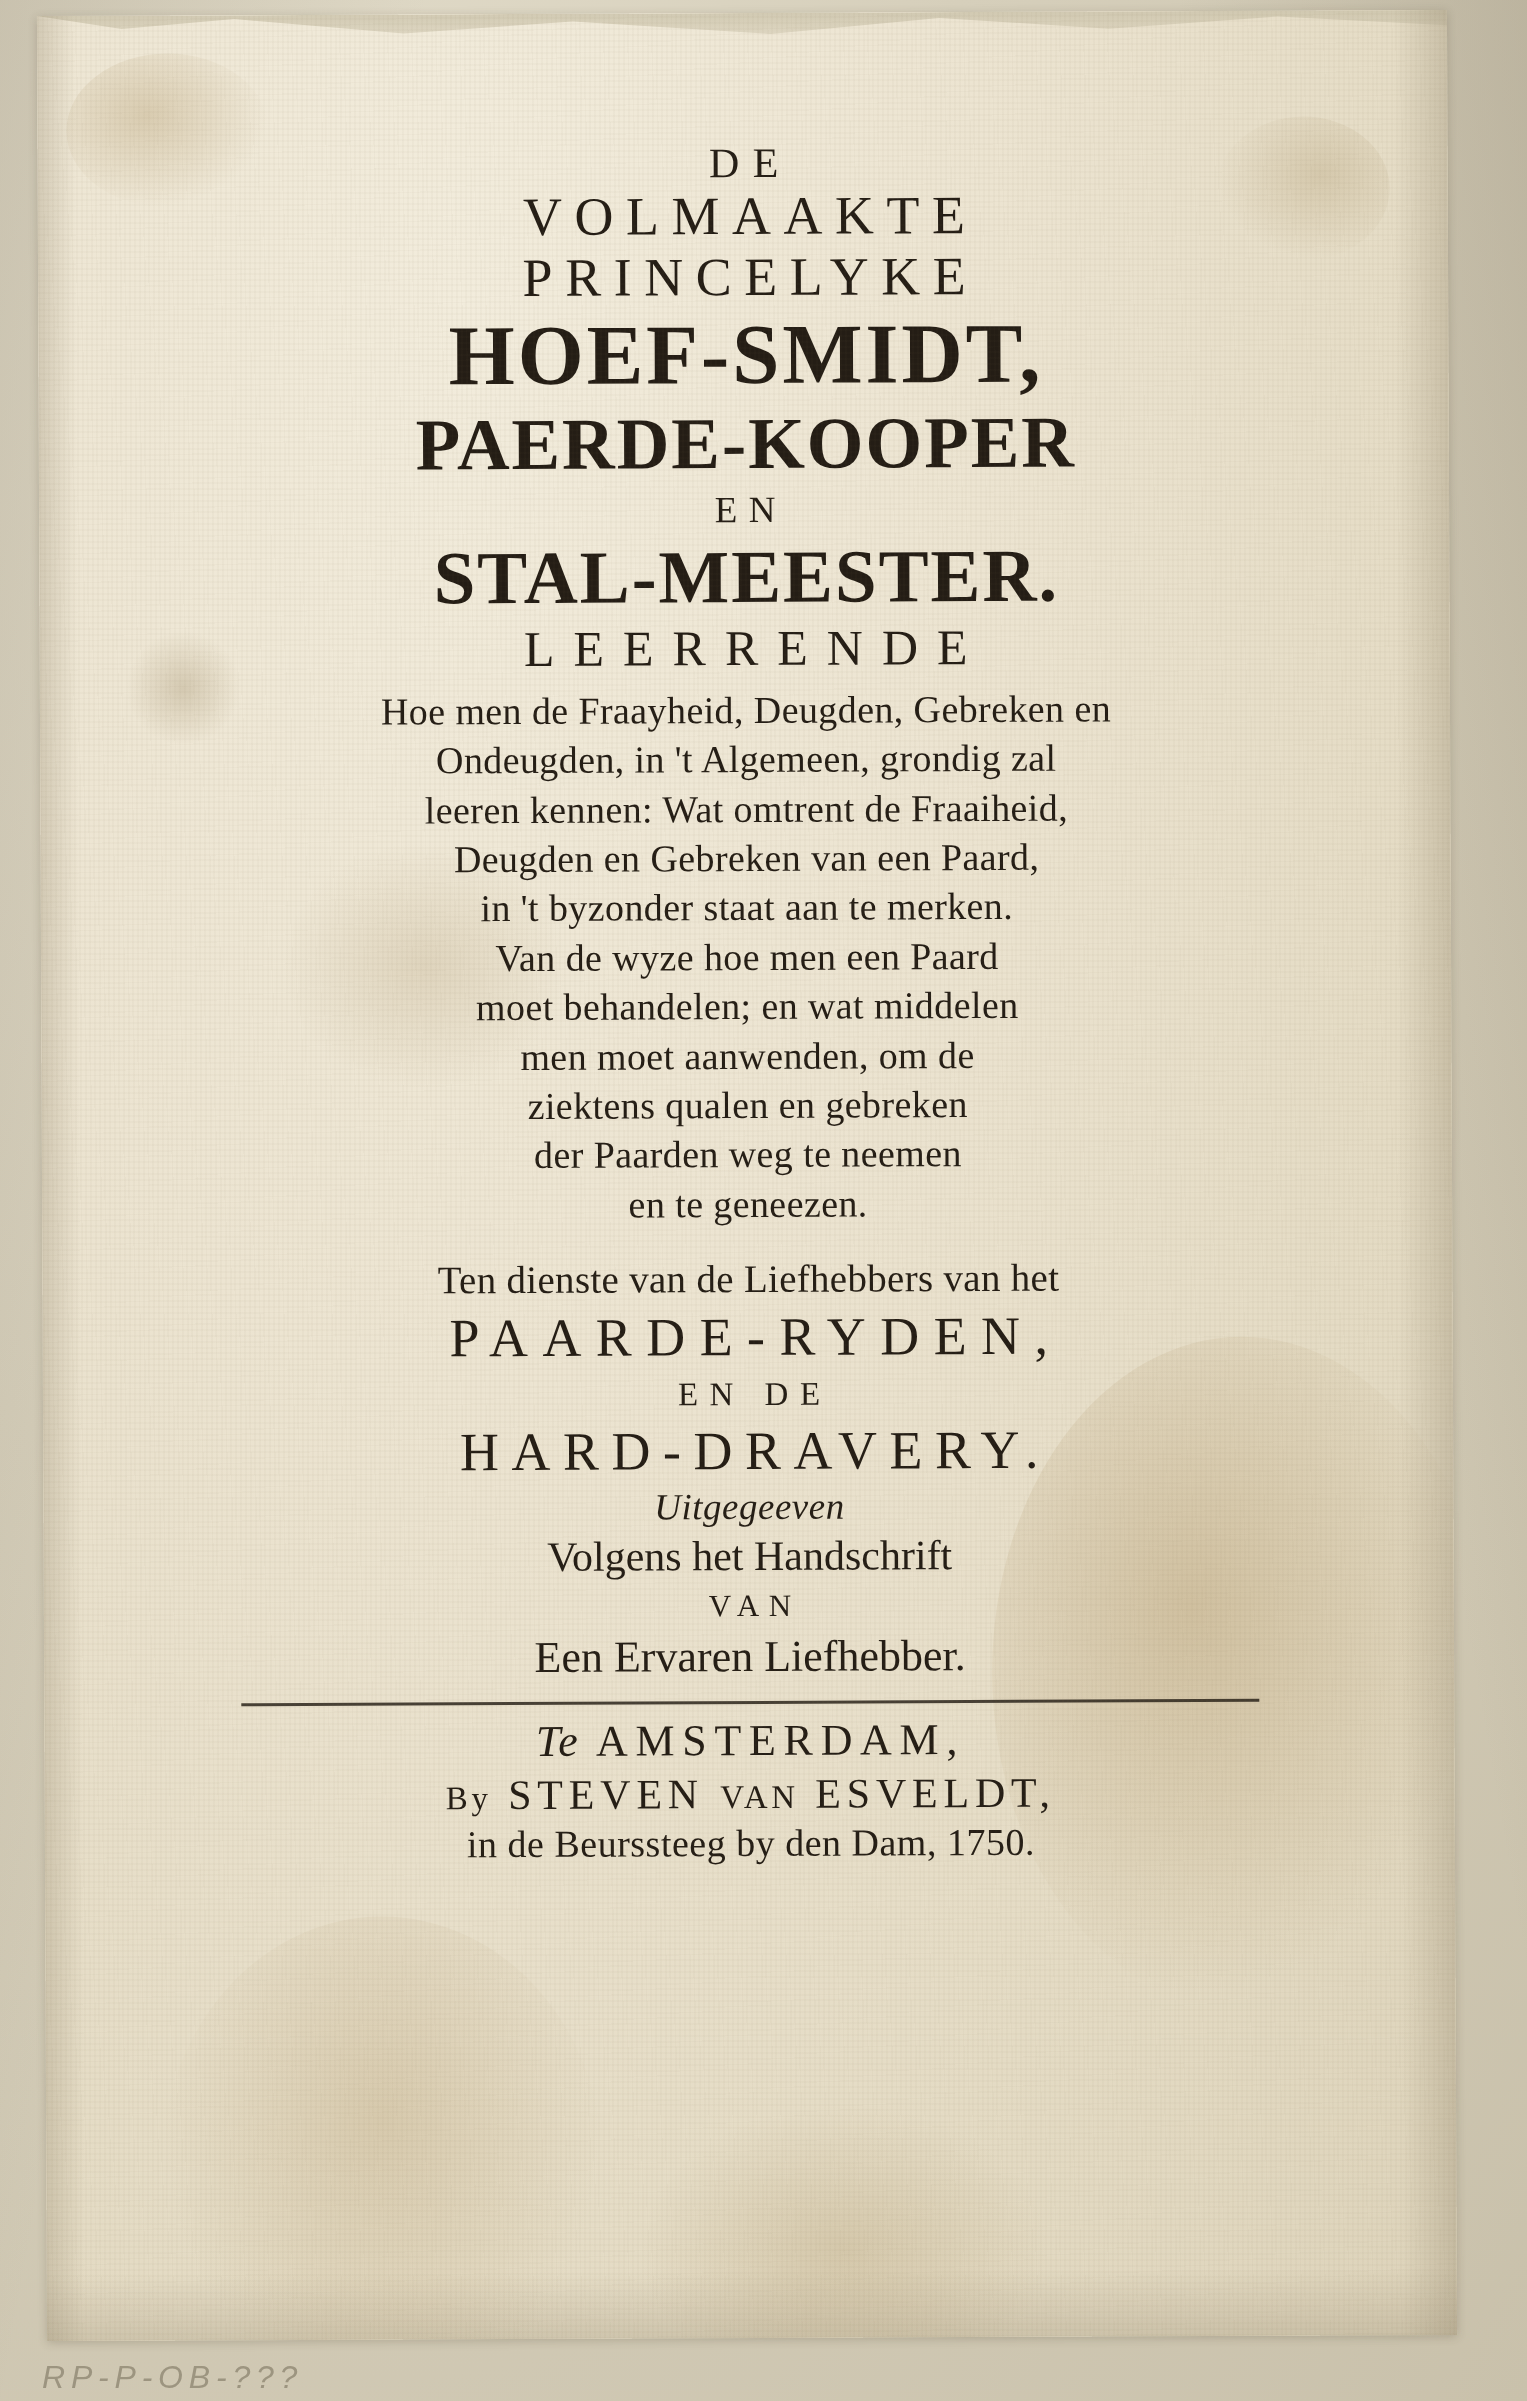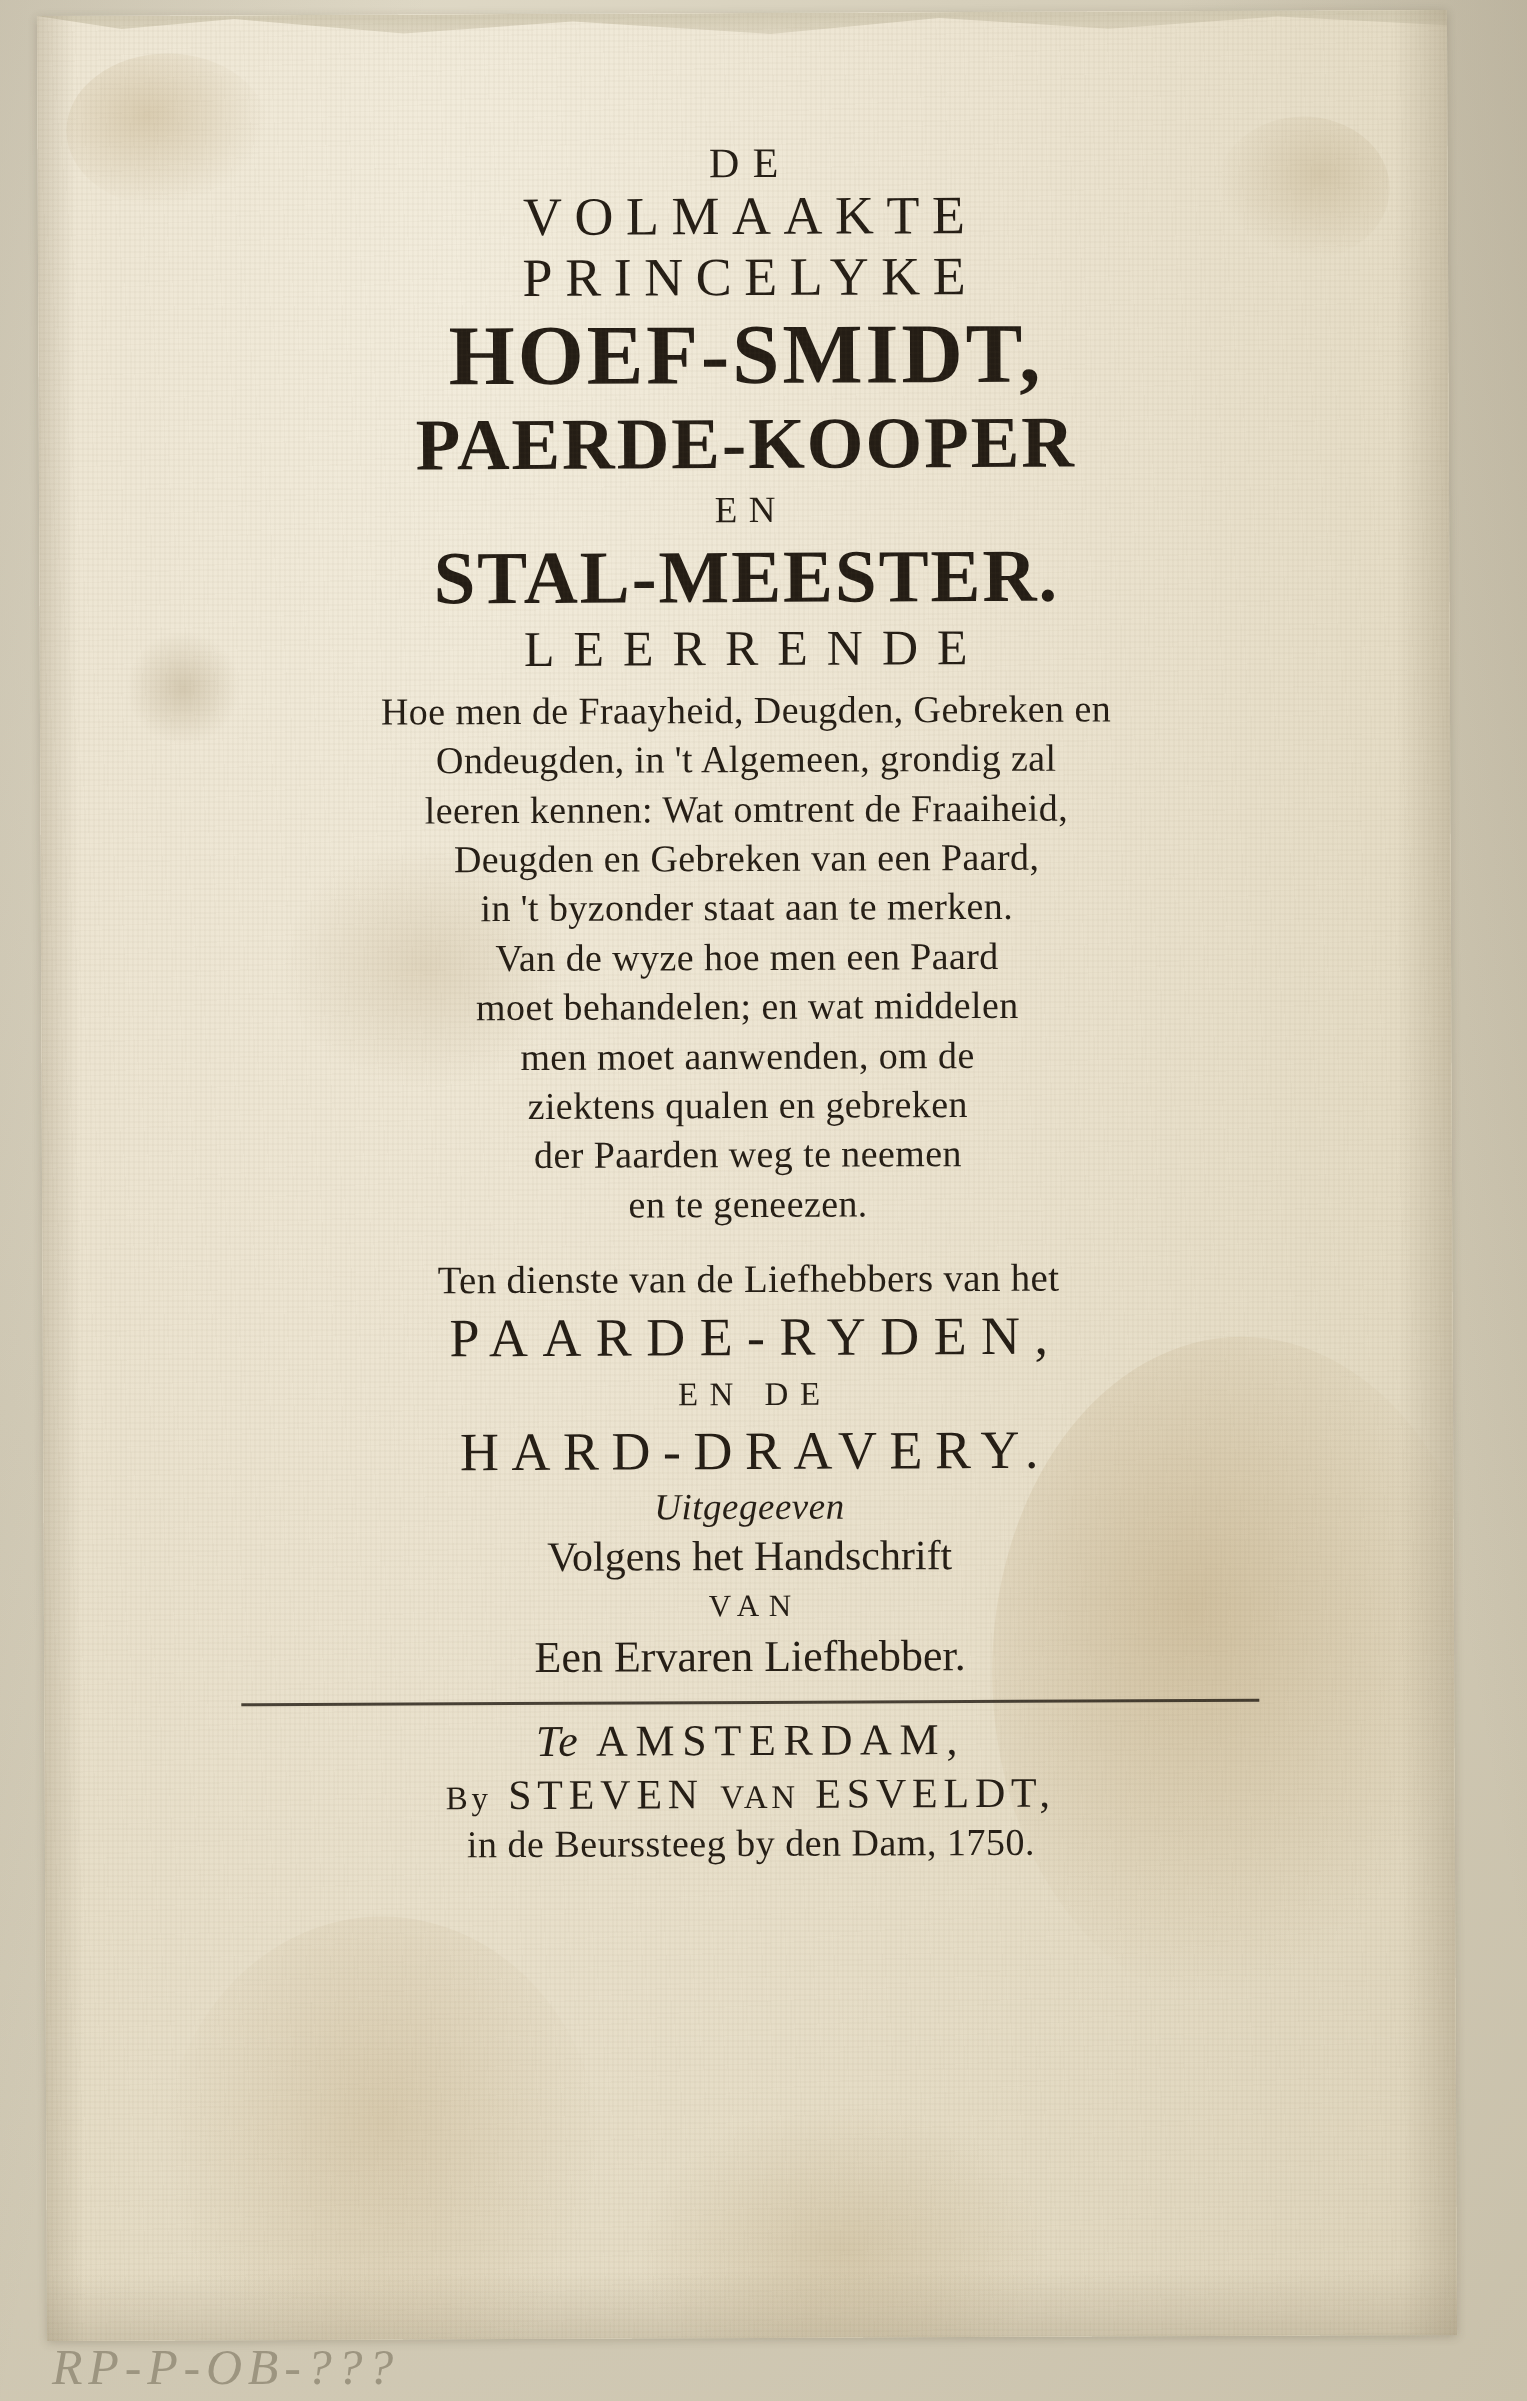--- a/index.html
+++ b/index.html
@@ -132,25 +132,25 @@
 
   .imprint1 { font-size: 44px; letter-spacing: 7.7px; line-height: 1.22; }
   .imprint1 .it { font-style: italic; letter-spacing: 1.9px; }
   .imprint2 { font-size: 42px; letter-spacing: 5.8px; line-height: 1.24; }
   .imprint2 .sm { font-size: 33px; letter-spacing: 3.8px; }
   .imprint3 { font-size: 38px; letter-spacing: 0.5px; line-height: 1.26; }
 
   
   #pencil {
     position: absolute;
-    left: 52px;
+    left: 42px;
     bottom: 5.8px;
-    font-family: Liberation Serif, serif;
+    font-family: Liberation Sans, sans-serif;
     font-style: italic;
-    font-size: 50px;
+    font-size: 32px;
     color: #8c8470;
     opacity: .75;
     letter-spacing: 5.8px;
   }
 
   
   .grain {
     position: absolute; inset: 0;
     background:
       repeating-linear-gradient(90deg, rgba(120,104,72,0.035) 0 1.9px, rgba(255,255,255,0) 1.9px 4.8px),

